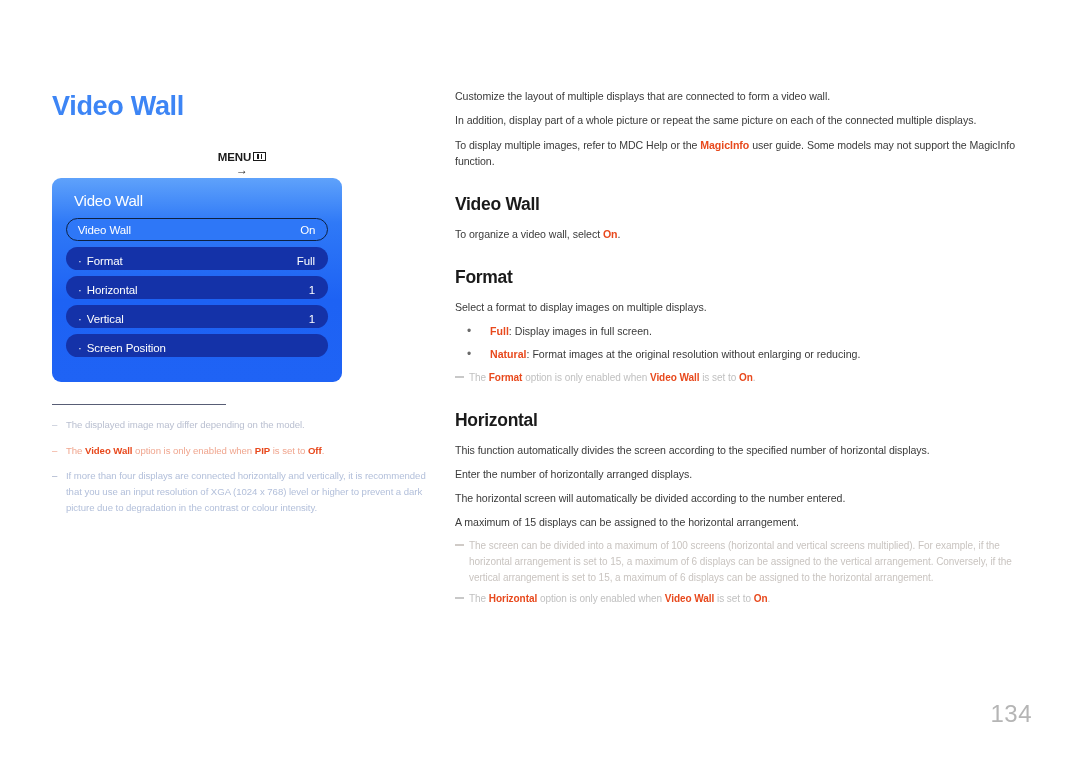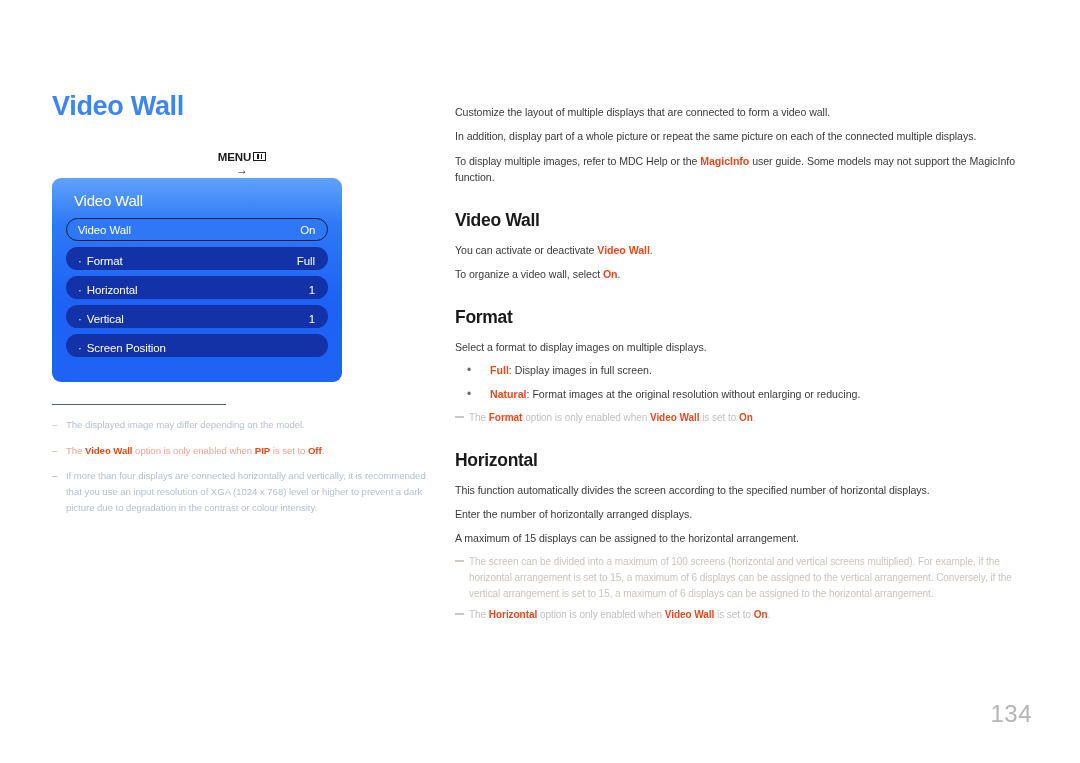--- a/index.html
+++ b/index.html
@@ -162,21 +162,21 @@
   .note.orange { color: #f0a68f; }
   .note.orange .dash { color: #f0a68f; }
   .note.orange b { color: #e8491d; font-weight: bold; }
   .note.blue { color: #b2bfda; }
   .note.blue .dash { color: #9aa6c4; }
 
   
   .right-col {
     position: absolute;
     left: 455px;
-    top: 104px;
+    top: 88px;
     width: 576px;
   }
   .intro-p {
     font-size: 10.6px;
     line-height: 1.55;
     color: #3a3a3a;
     letter-spacing: -0.05px;
     margin: 0 0 8px 0;
   }
   .intro-p b { color: #e8491d; font-weight: bold; }
@@ -312,34 +312,34 @@
 
   <div class="right-col">
     <div id="intro-list">
         <p class="intro-p"><span>Customize the layout of multiple displays that are connected to form a video wall.</span></p>
         <p class="intro-p"><span>In addition, display part of a whole picture or repeat the same picture on each of the connected multiple displays.</span></p>
         <p class="intro-p"><span>To display multiple images, refer to MDC Help or the </span><b>MagicInfo</b><span> user guide. Some models may not support the MagicInfo function.</span></p>
       </div>
     <div id="sections-list">
         <div>
           <h2 class="sec-h">Video Wall</h2>
-          <p class="body-p"><span>You can activate or deactivate </span><b>Video Wall</b><span>.</span></p>
           <p class="body-p"><span>To organize a video wall, select </span><b>On</b><span>.</span></p>
         </div>
         <div>
           <h2 class="sec-h">Format</h2>
           <p class="body-p"><span>Select a format to display images on multiple displays.</span></p>
           <div class="bullet"><span class="bdot">•</span><b>Full</b><span>: Display images in full screen.</span></div>
           <div class="bullet"><span class="bdot">•</span><b>Natural</b><span>: Format images at the original resolution without enlarging or reducing.</span></div>
           <div class="rnote"><span class="dash"></span><span>The </span><b>Format</b><span> option is only enabled when </span><b>Video Wall</b><span> is set to </span><b>On</b><span>.</span></div>
         </div>
         <div>
           <h2 class="sec-h">Horizontal</h2>
           <p class="body-p"><span>This function automatically divides the screen according to the specified number of horizontal displays.</span></p>
           <p class="body-p"><span>Enter the number of horizontally arranged displays.</span></p>
+          <p class="body-p"><span>The horizontal screen will automatically be divided according to the number entered.</span></p>
           <p class="body-p"><span>A maximum of 15 displays can be assigned to the horizontal arrangement.</span></p>
           <div class="rnote long"><span class="dash"></span><span>The screen can be divided into a maximum of 100 screens (horizontal and vertical screens multiplied). For example, if the horizontal arrangement is set to 15, a maximum of 6 displays can be assigned to the vertical arrangement. Conversely, if the vertical arrangement is set to 15, a maximum of 6 displays can be assigned to the horizontal arrangement.</span></div>
           <div class="rnote"><span class="dash"></span><span>The </span><b>Horizontal</b><span> option is only enabled when </span><b>Video Wall</b><span> is set to </span><b>On</b><span>.</span></div>
         </div>
       </div>
   </div>
 
   <div class="page-num">134</div>
 </div>
 

